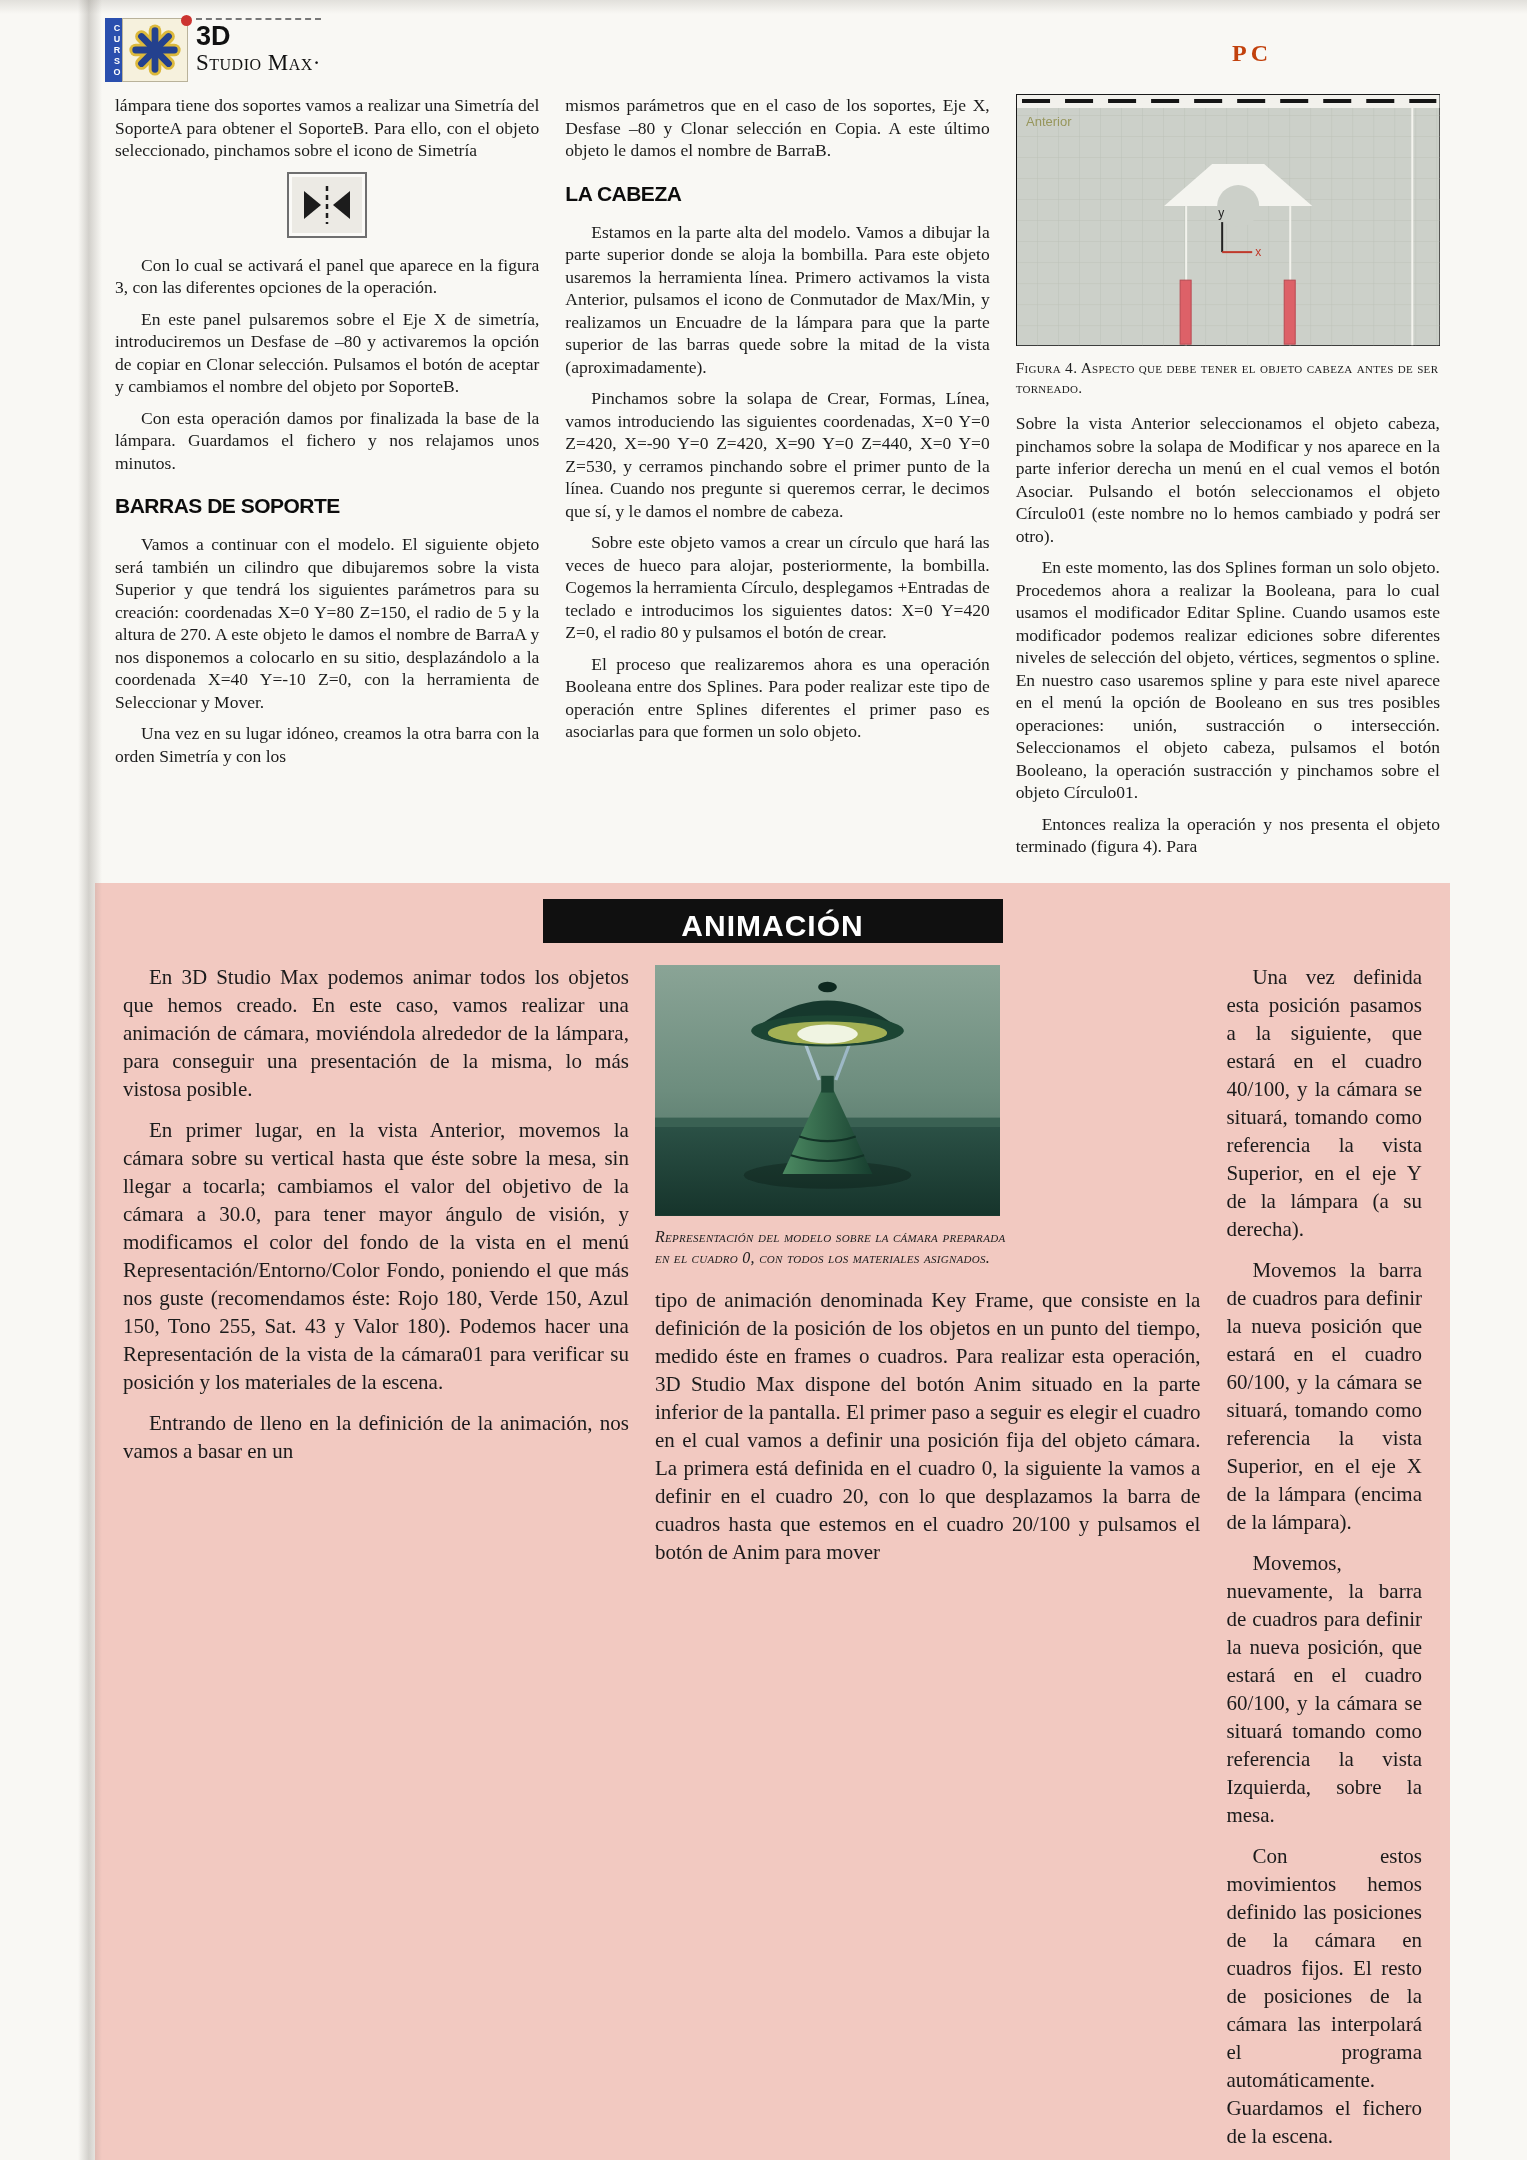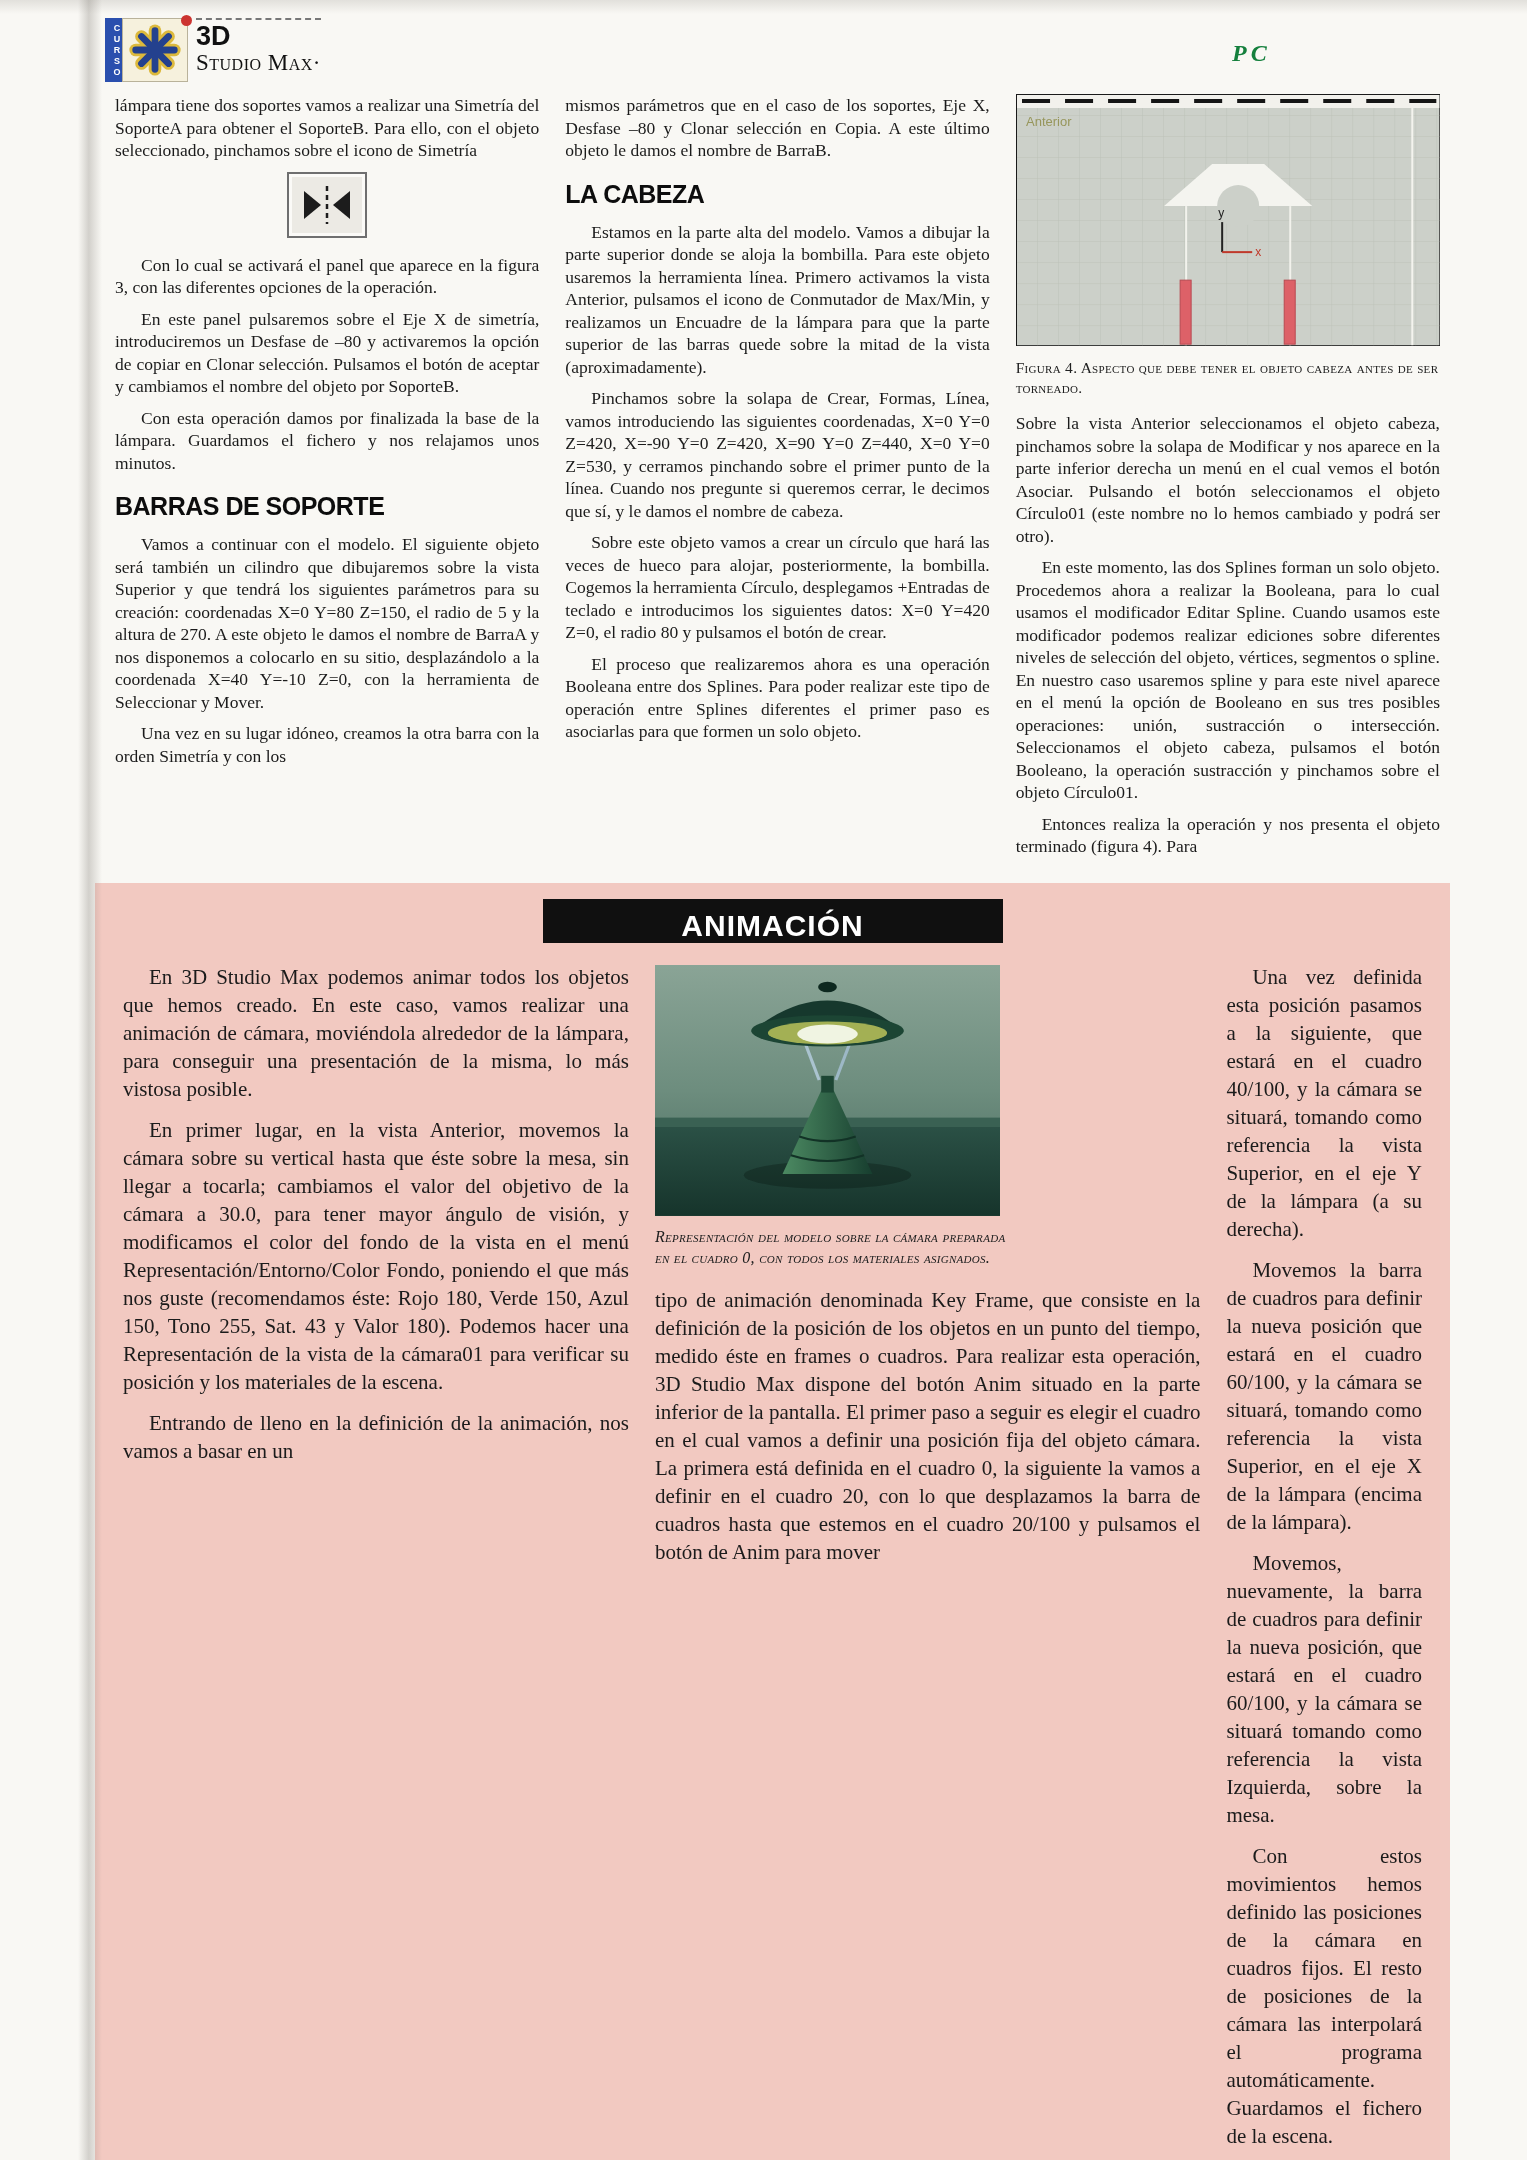--- a/index.html
+++ b/index.html
@@ -34,33 +34,33 @@
     writing-mode:vertical-rl;text-orientation:upright;text-align:center;letter-spacing:1px;
   }
   .starbox{position:relative;width:64px;background:#f6f1dd;border:1px solid #b9b29a;display:flex;align-items:center;justify-content:center;}
   .reddot{position:absolute;top:-4px;right:-5px;width:11px;height:11px;border-radius:50%;background:#cc3430;}
   .brandtext{margin-left:8px;padding-top:3px;border-top:2px dashed #777;}
   .b3d{font-family:"Liberation Sans",sans-serif;font-weight:bold;font-size:27px;line-height:27px;color:#111;}
   .bsm{font-family:"Liberation Serif",serif;font-variant:small-caps;font-size:23px;line-height:26px;letter-spacing:.5px;color:#111;}
   .pc{
     position:absolute;left:1232px;top:40px;
     font-family:"Liberation Serif",serif;font-weight:bold;font-size:24px;
-    color:#15803d;letter-spacing:4px;font-style:italic;
+    color:#c2410c;letter-spacing:4px;
   }
 
   
   main.cols{display:flex;gap:26px;margin:12px 87px 16px 115px;}
   main.cols .col{flex:1 1 0;min-width:0;}
   .col p{
     margin:0 0 9px;font-size:17.5px;line-height:22.5px;text-align:justify;text-indent:26px;
   }
   .col p.noind{text-indent:0;}
   h2.bighead{
     font-family:"Liberation Sans",sans-serif;font-weight:bold;
-    font-size:25px;line-height:32px;letter-spacing:-.5px;color:#0d0d0d;
+    font-size:21px;line-height:32px;letter-spacing:-.5px;color:#0d0d0d;
     margin:16px 0 11px;
   }
   .mirrorwrap{display:flex;justify-content:center;margin:10px 0 16px;}
   .mirrorbox{
     width:76px;height:62px;background:#eceae4;border:2px solid #6f6f6f;
     box-shadow:inset 0 0 0 3px #fbfaf7;display:flex;align-items:center;justify-content:center;
   }
   figure.fig4{margin:0 0 8px;}
   .cap{
     font-size:15.5px;line-height:20px;font-variant:small-caps;letter-spacing:.3px;color:#202020;

